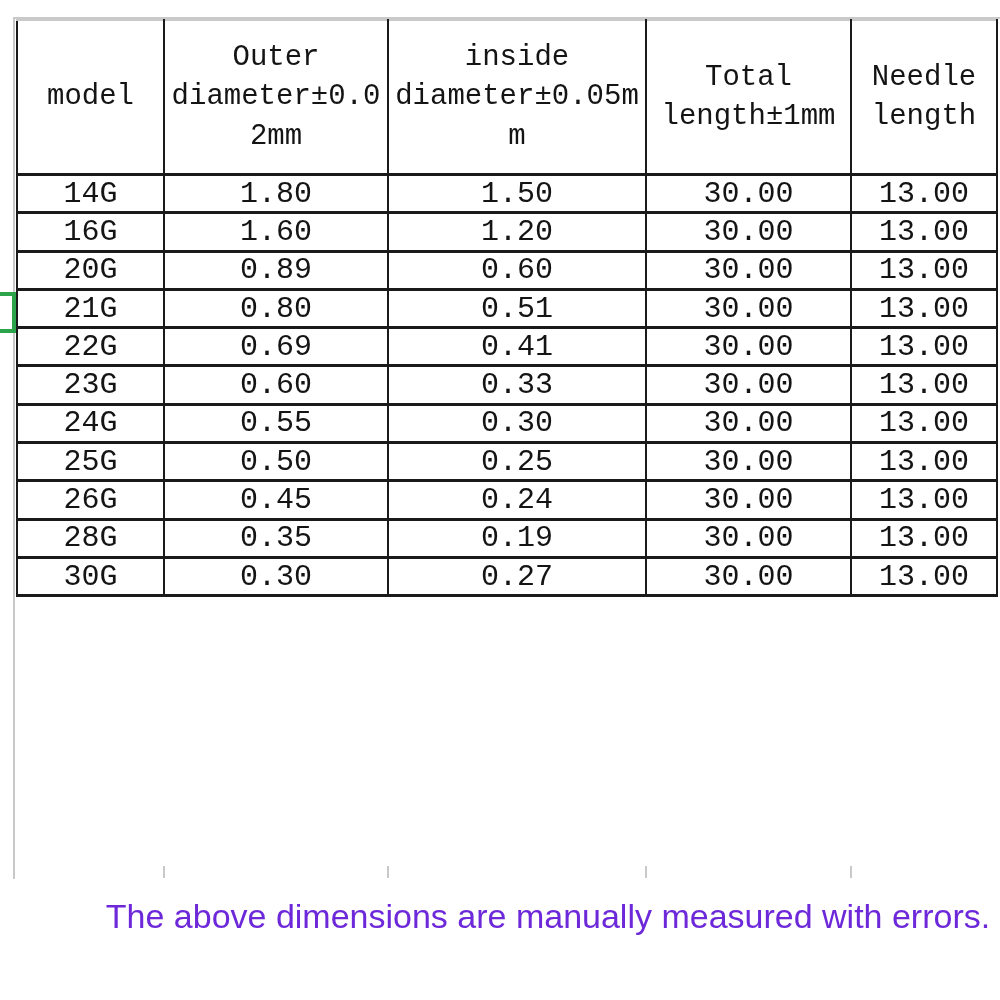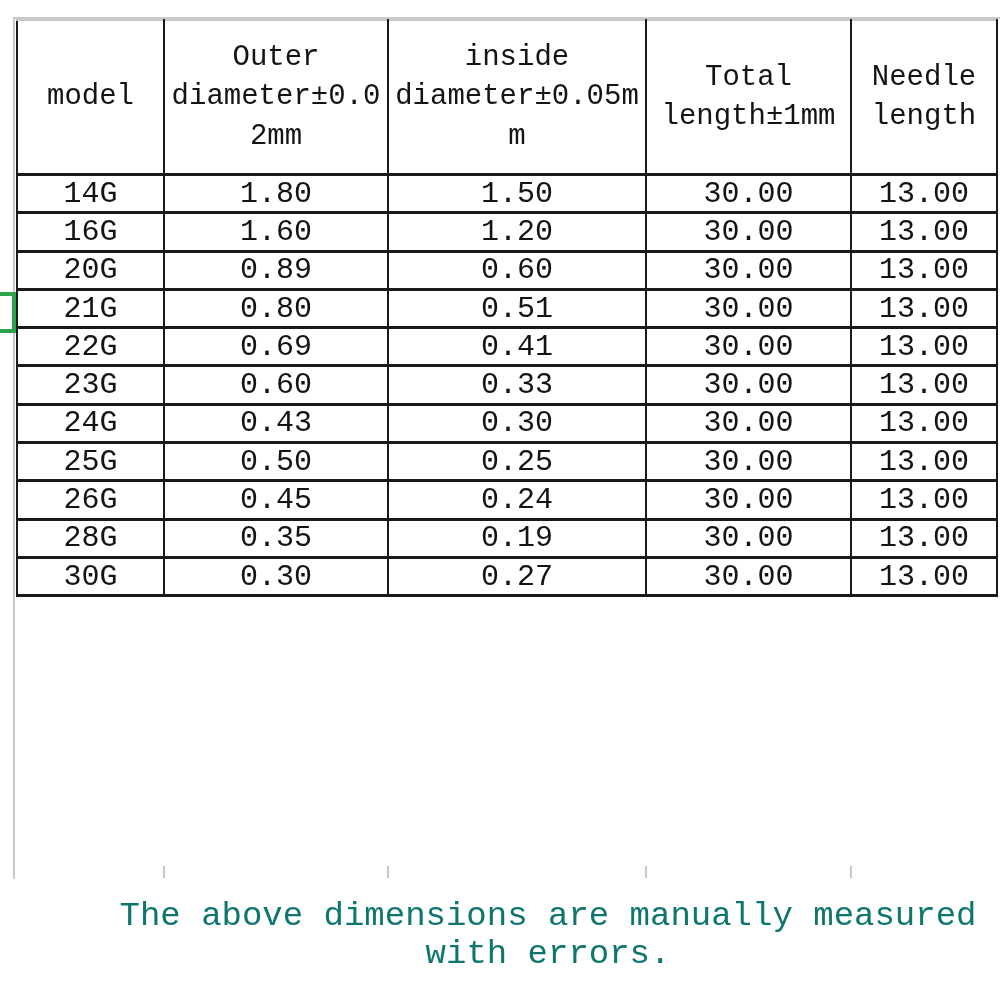--- a/index.html
+++ b/index.html
@@ -63,23 +63,23 @@
     border: 4px solid #2ca44c;
     background: transparent;
   }
 
   .footer-note {
     position: absolute;
     left: 96px;
     top: 897px;
     width: 904px;
     text-align: center;
-    font-family: Liberation Mono, monospace;
+    font-family: Liberation Sans, sans-serif;
     font-size: 34px;
-    color: #0f766e;
+    color: #6d28d9;
   }
 </style>
 </head>
 <body>
 
 <div class="canvas">
 
   <div class="gridline gridline-top"></div>
   <div class="gridline gridline-left"></div>
 
@@ -144,21 +144,21 @@
         </tr>
         <tr>
           <td>23G</td>
           <td>0.60</td>
           <td>0.33</td>
           <td>30.00</td>
           <td>13.00</td>
         </tr>
         <tr>
           <td>24G</td>
-          <td>0.43</td>
+          <td>0.55</td>
           <td>0.30</td>
           <td>30.00</td>
           <td>13.00</td>
         </tr>
         <tr>
           <td>25G</td>
           <td>0.50</td>
           <td>0.25</td>
           <td>30.00</td>
           <td>13.00</td>

